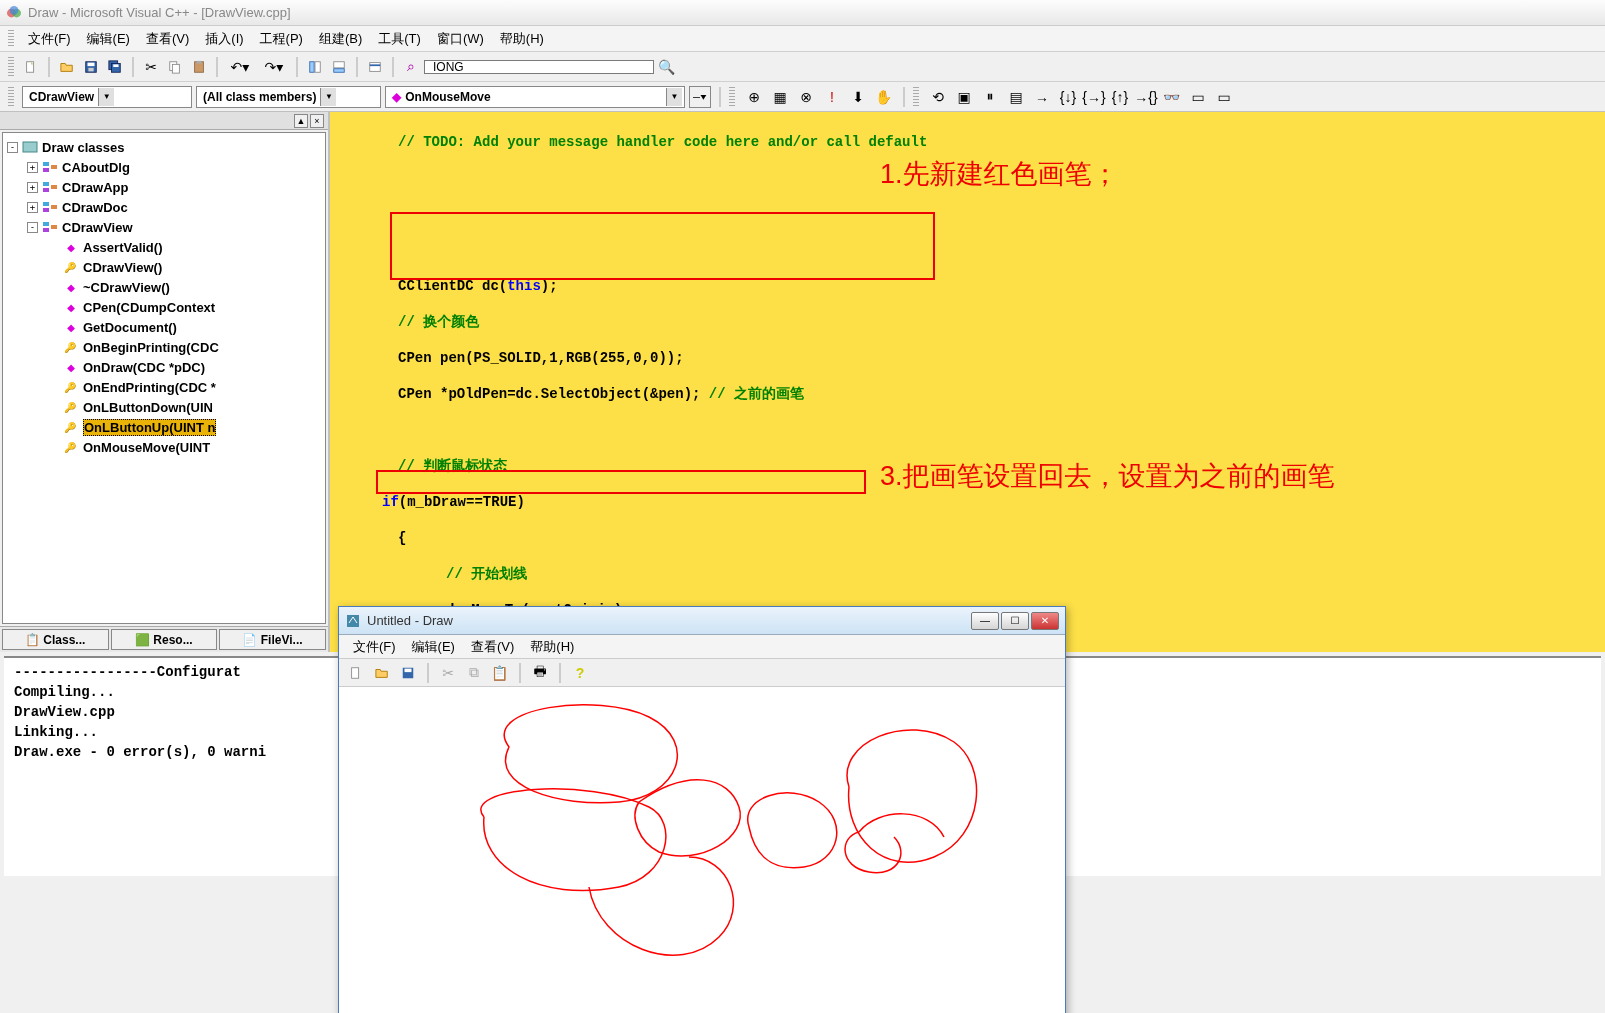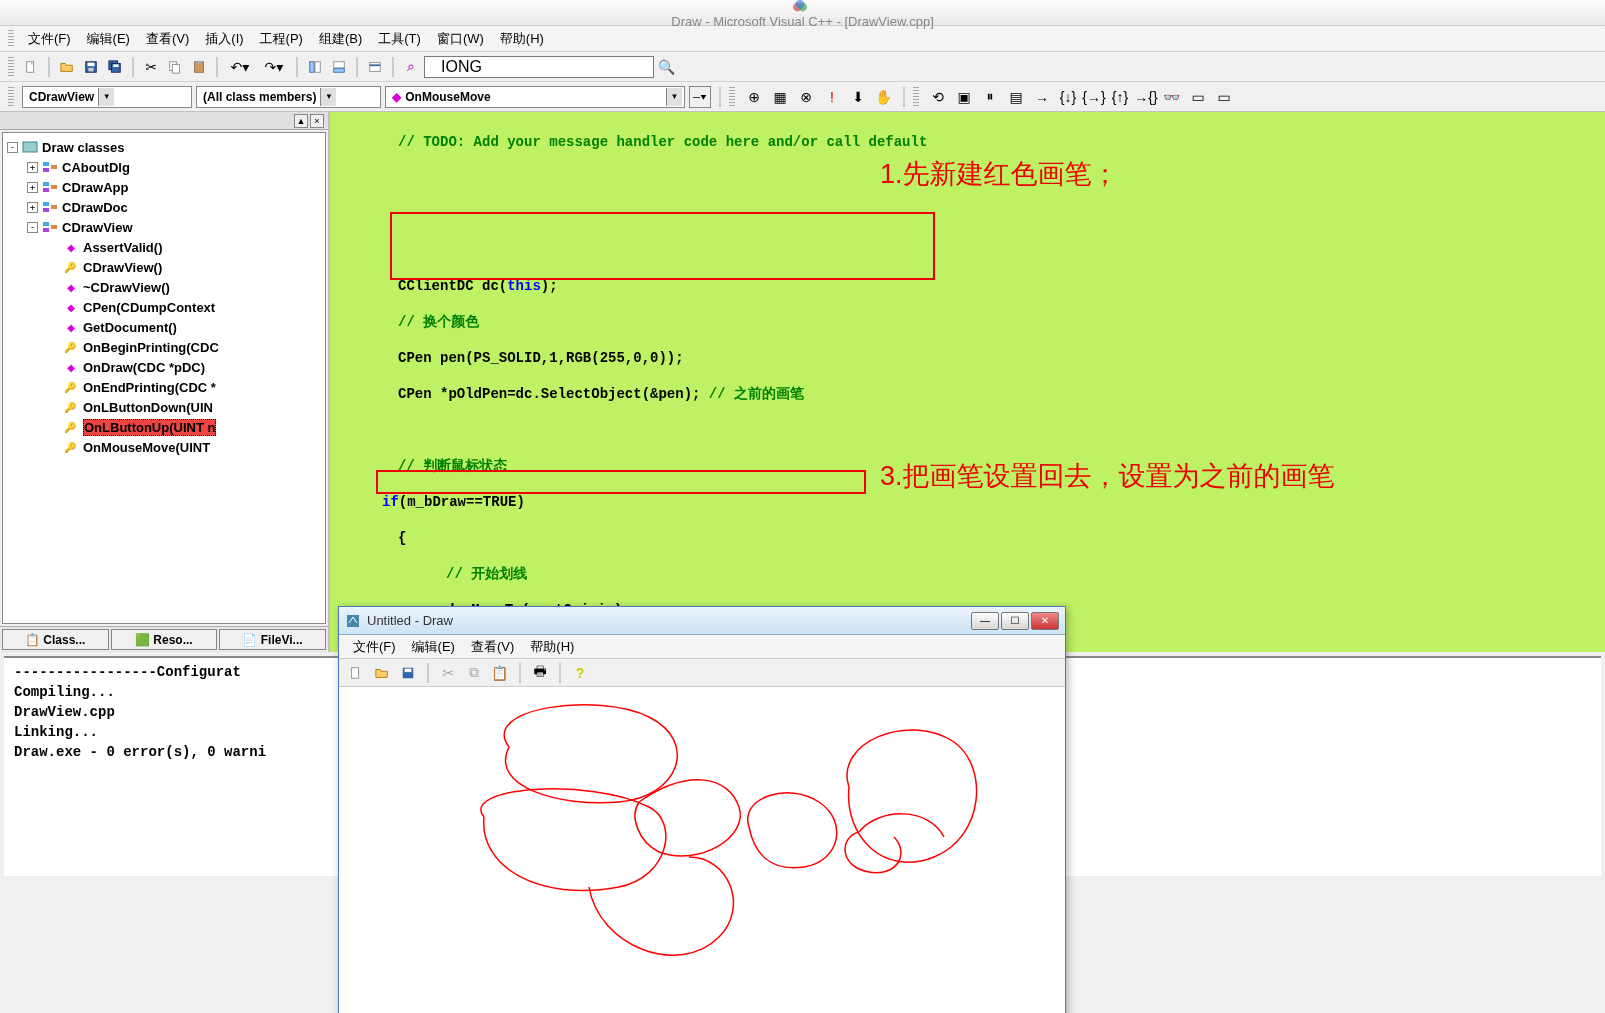--- a/index.html
+++ b/index.html
@@ -1,46 +1,46 @@
 <!DOCTYPE html>
 <html><head>
 <meta charset="utf-8">
 <style>
 * { box-sizing: border-box; margin: 0; padding: 0; }
 body { font-family: "Microsoft YaHei", "SimSun", Tahoma, sans-serif; font-size: 12px; background: #f0f0f0; overflow: hidden; }
 .window { width: 1605px; height: 1013px; background: #f0f0f0; position: relative; }
-.titlebar { height: 26px; background: linear-gradient(to bottom, #fdfdfd, #e8e8e8); display: flex; align-items: center; padding: 0 6px; border-bottom: 1px solid #ccc; color: #888; flex-direction: column; }
+.titlebar { height: 26px; background: linear-gradient(to bottom, #fdfdfd, #e8e8e8); display: flex; align-items: center; padding: 0 6px; border-bottom: 1px solid #ccc; color: #888; }
 .titlebar-icon { width: 16px; height: 16px; margin-right: 6px; display: inline-flex; align-items: center; justify-content: center; }
 .titlebar-text { font-size: 13px; }
 .menubar { height: 26px; background: #f4f4f4; display: flex; align-items: center; padding: 0 8px; border-bottom: 1px solid #d0d0d0; }
 .menubar-grip { width: 6px; height: 18px; background: repeating-linear-gradient(to bottom, #aaa 0, #aaa 1px, transparent 1px, transparent 3px); margin-right: 6px; }
 .menu-item { padding: 2px 8px; cursor: pointer; font-size: 13px; }
 .toolbar { height: 30px; background: #f0f0f0; display: flex; align-items: center; padding: 2px 8px; border-bottom: 1px solid #d0d0d0; gap: 2px; }
 .toolbar-grip { width: 6px; height: 20px; background: repeating-linear-gradient(to bottom, #aaa 0, #aaa 1px, transparent 1px, transparent 3px); margin-right: 4px; }
 .tb-btn { width: 22px; height: 22px; display: inline-flex; align-items: center; justify-content: center; border: 1px solid transparent; cursor: pointer; font-size: 14px; }
 .tb-sep { width: 2px; height: 20px; background: #ccc; margin: 0 4px; }
-.tb-combo { height: 22px; border: 1px solid #7a7a7a; background: #fff; font-size: 16px; padding: 0 16px; }
+.tb-combo { height: 14px; border: 1px solid #7a7a7a; background: #fff; font-size: 12px; padding: 0 8px; }
 .toolbar2 { height: 30px; background: #f0f0f0; display: flex; align-items: center; padding: 2px 8px; border-bottom: 1px solid #c0c0c0; gap: 4px; }
 .dropdown { display: flex; align-items: center; height: 22px; border: 1px solid #888; background: #fff; padding: 0 2px 0 6px; font-size: 12px; font-weight: bold; }
 .dropdown-arrow { width: 16px; height: 18px; background: #e0e0e0; border-left: 1px solid #888; display: flex; align-items: center; justify-content: center; margin-left: 4px; font-size: 8px; }
 .main-area { display: flex; height: 540px; }
 .side-panel { width: 330px; background: #f0f0f0; border-right: 2px solid #c0c0c0; display: flex; flex-direction: column; }
 .side-header { height: 18px; background: #e0e0e0; display: flex; justify-content: flex-end; align-items: center; border-bottom: 1px solid #aaa; padding-right: 4px; gap: 2px; }
 .side-hbtn { width: 14px; height: 14px; border: 1px solid #888; background: #f0f0f0; font-size: 9px; display: flex; align-items: center; justify-content: center; cursor: pointer; }
 .tree { flex: 1; background: #fff; border: 1px solid #888; margin: 2px; overflow: auto; font-size: 13px; padding: 4px 0; }
 .tree-row { display: flex; align-items: center; height: 20px; white-space: nowrap; cursor: pointer; }
 .tree-indent { display: inline-block; }
 .tree-expander { width: 11px; height: 11px; border: 1px solid #888; display: inline-flex; align-items: center; justify-content: center; font-size: 9px; line-height: 1; margin-right: 4px; cursor: pointer; background: #fff; font-family: monospace; }
 .tree-icon { width: 16px; height: 16px; margin-right: 4px; display: inline-flex; align-items: center; justify-content: center; font-size: 10px; }
 .tree-label { font-weight: bold; }
-.tree-row.selected .tree-label { border: 1px dotted #000; background: #ef4444; }
+.tree-row.selected .tree-label { border: 1px dotted #000; background: #eab308; }
 .side-tabs { height: 26px; display: flex; background: #e8e8e8; border-top: 1px solid #aaa; gap: 2px; padding: 2px; }
 .side-tab { flex: 1; border: 1px solid #888; background: #f0f0f0; display: flex; align-items: center; justify-content: center; font-size: 12px; font-weight: bold; cursor: pointer; padding: 0 4px; overflow: hidden; }
 .side-tab .tabicon { margin-right: 3px; }
-.editor { flex: 1; background: #bef264; position: relative; font-family: Consolas, "Courier New", monospace; font-size: 14px; font-weight: bold; padding: 4px 20px; white-space: pre; overflow: hidden; }
+.editor { flex: 1; background: #fde047; position: relative; font-family: Consolas, "Courier New", monospace; font-size: 14px; font-weight: bold; padding: 4px 20px; white-space: pre; overflow: hidden; }
 .code-line { line-height: 20px; height: 20px; }
 .c-comment { color: #008000; }
 .c-keyword { color: #0000ff; }
 .c-normal { color: #000; }
 .redbox { border: 2px solid #e00; position: absolute; pointer-events: none; }
 .annotation { position: absolute; color: #e00; font-size: 27px; font-family: "Microsoft YaHei", sans-serif; font-weight: normal; }
 .output-panel { background: #fff; border-top: 2px solid #888; margin: 4px; padding: 4px 10px; font-family: Consolas, "Courier New", monospace; font-size: 14px; font-weight: bold; height: 220px; position: relative; }
 .output-line { line-height: 20px; white-space: pre; }
 .child-window { position: absolute; left: 338px; top: 606px; width: 728px; height: 488px; background: #f0f0f0; border: 1px solid #4a7abc; box-shadow: 2px 2px 8px rgba(0,0,0,0.3); display: flex; flex-direction: column; }
 .child-titlebar { height: 28px; background: linear-gradient(to bottom, #eaf3fb, #cde3f5); display: flex; align-items: center; padding: 0 6px; border-bottom: 1px solid #9ab; }

